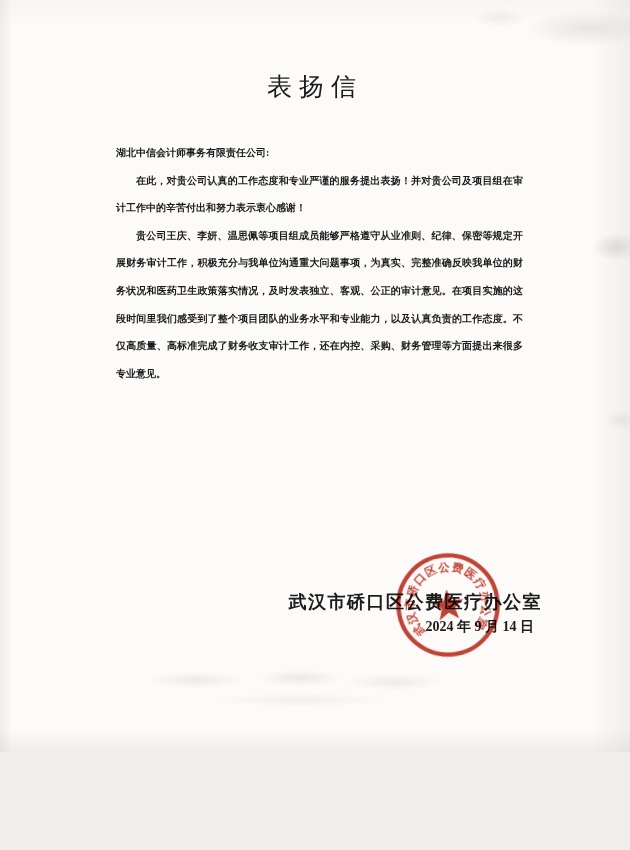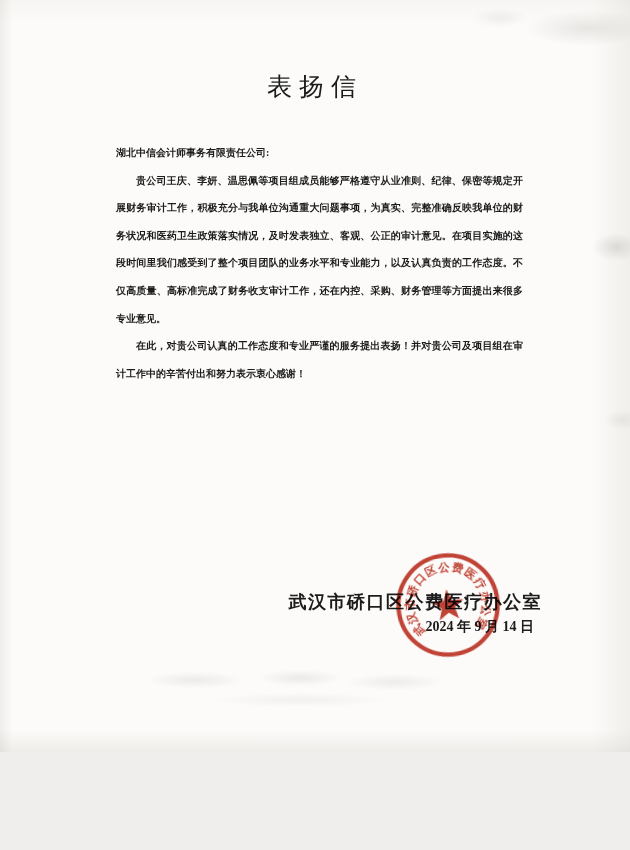--- a/index.html
+++ b/index.html
@@ -115,22 +115,22 @@
 </style>
 </head>
 <body>
 
 <div class="page">
 
   <h1 class="title">表扬信</h1>
 
   <div class="letter-body">
     <p class="salutation">湖北中信会计师事务有限责任公司:</p>
+    <p class="para">在此，对贵公司认真的工作态度和专业严谨的服务提出表扬！并对贵公司及项目组在审计工作中的辛苦付出和努力表示衷心感谢！</p>
     <p class="para">贵公司王庆、李妍、温思佩等项目组成员能够严格遵守从业准则、纪律、保密等规定开展财务审计工作，积极充分与我单位沟通重大问题事项，为真实、完整准确反映我单位的财务状况和医药卫生政策落实情况，及时发表独立、客观、公正的审计意见。在项目实施的这段时间里我们感受到了整个项目团队的业务水平和专业能力，以及认真负责的工作态度。不仅高质量、高标准完成了财务收支审计工作，还在内控、采购、财务管理等方面提出来很多专业意见。</p>
-    <p class="para">在此，对贵公司认真的工作态度和专业严谨的服务提出表扬！并对贵公司及项目组在审计工作中的辛苦付出和努力表示衷心感谢！</p>
   </div>
 
   <div class="sig-org">武汉市硚口区公费医疗办公室</div>
 
   <div class="sig-date">2024 年 9 月 14 日</div>
 
   <div class="seal" style="color: rgb(187, 42, 27);">
     <svg viewBox="0 0 110 110">
       <circle class="seal-ring" cx="55" cy="55" r="50.5"></circle>
       <polygon class="seal-star" points="55,39 59.1,50.3 71.2,50.7 61.7,58.2 65,69.8 55,63 45,69.8 48.3,58.2 38.8,50.7 50.9,50.3"></polygon>

